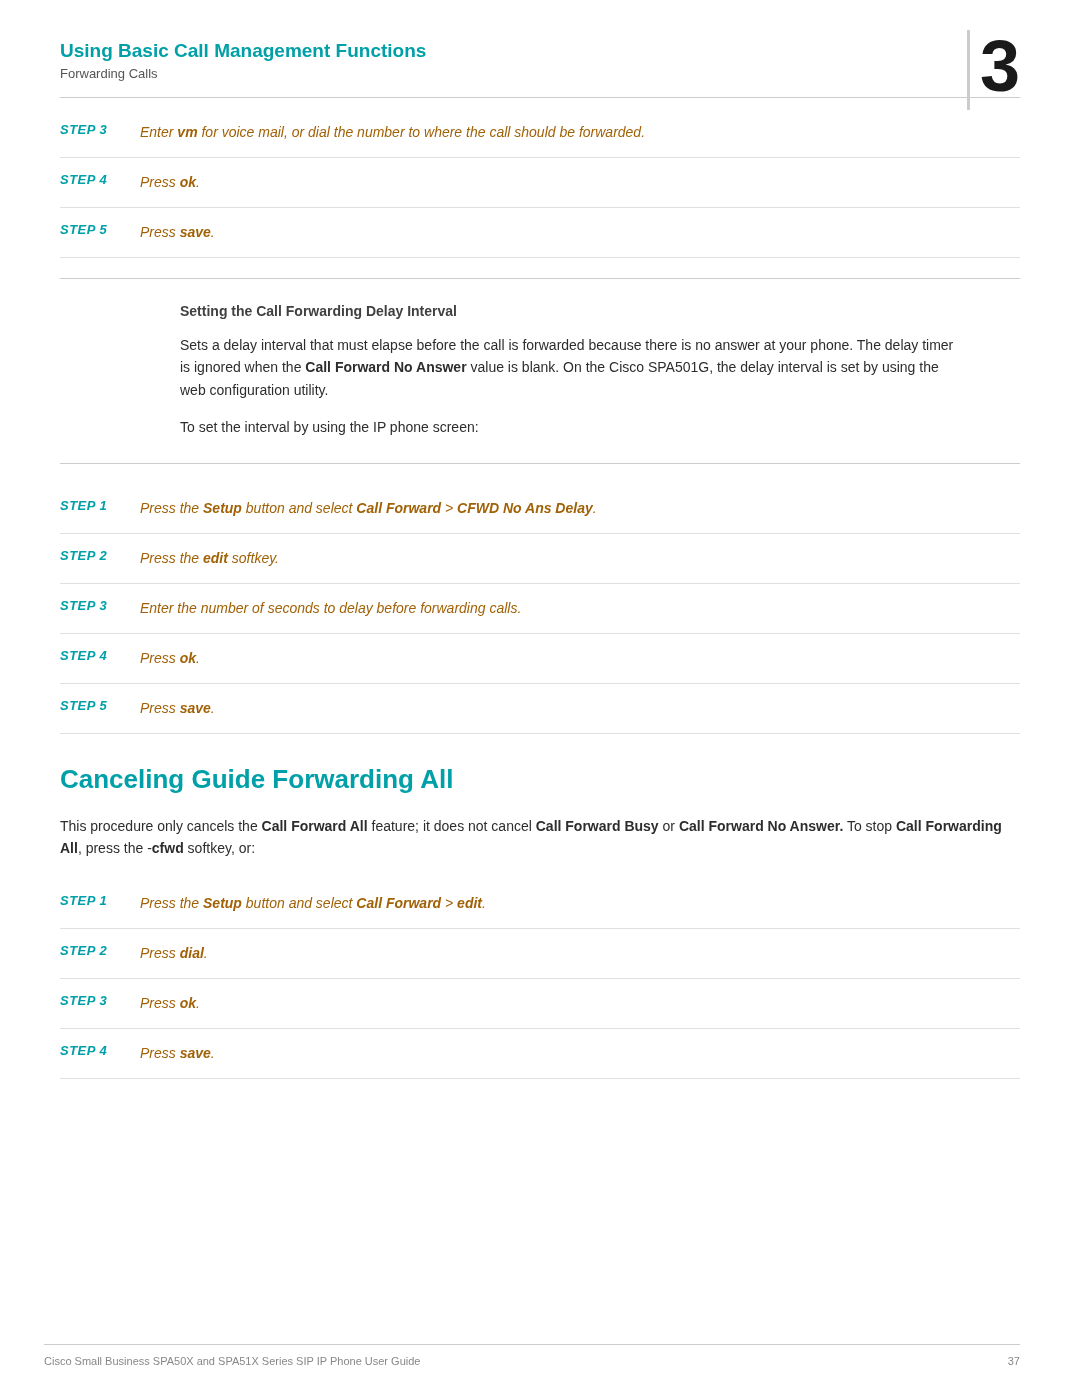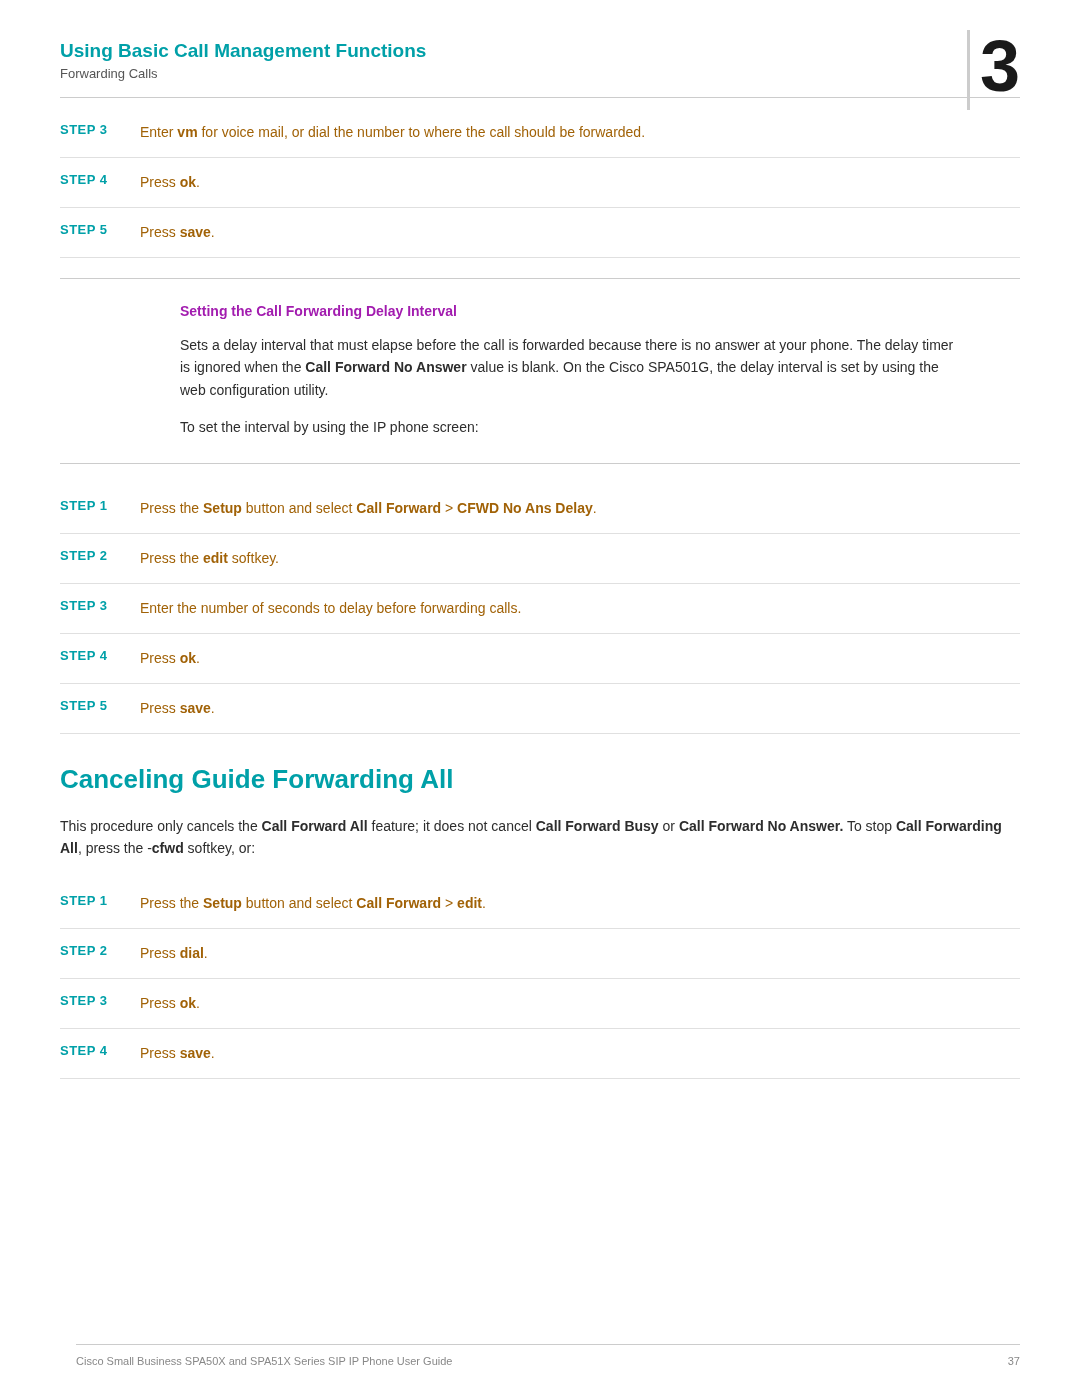--- a/index.html
+++ b/index.html
@@ -67,20 +67,21 @@
       border-top: 1px solid #cccccc;
       margin: 16px 60px 0 60px;
     }
 
     
     .step-row {
       display: flex;
       align-items: flex-start;
       padding: 14px 0;
       border-bottom: 1px solid #e0e0e0;
+      font-style: italic;
     }
 
     .step-label {
       color: #00a0a8;
       font-size: 13px;
       font-weight: bold;
       min-width: 80px;
       flex-shrink: 0;
       letter-spacing: 0.5px;
     }
@@ -88,21 +89,21 @@
     .step-content {
       font-size: 14px;
       color: #a16207;
       line-height: 1.5;
       flex: 1;
     }
 
     .section-title {
       font-size: 14px;
       font-weight: bold;
-      color: #a21caf;
+      color: #404040;
       margin-bottom: 14px;
     }
 
     .section-text {
       font-size: 14px;
       color: #2d2d2d;
       line-height: 1.6;
       margin-bottom: 14px;
       margin-top: 15px;
     }
@@ -123,21 +124,21 @@
       font-size: 14px;
       color: #2d2d2d;
       line-height: 1.6;
       margin-bottom: 10px;
     }
 
     
     .page-footer {
       position: absolute;
       bottom: 30px;
-      left: 76px;
+      left: 44px;
       right: 60px;
       display: flex;
       justify-content: space-between;
       align-items: center;
       border-top: 1px solid #cccccc;
       padding-top: 10px;
     }
 
     .footer-text {
       font-size: 11px;

